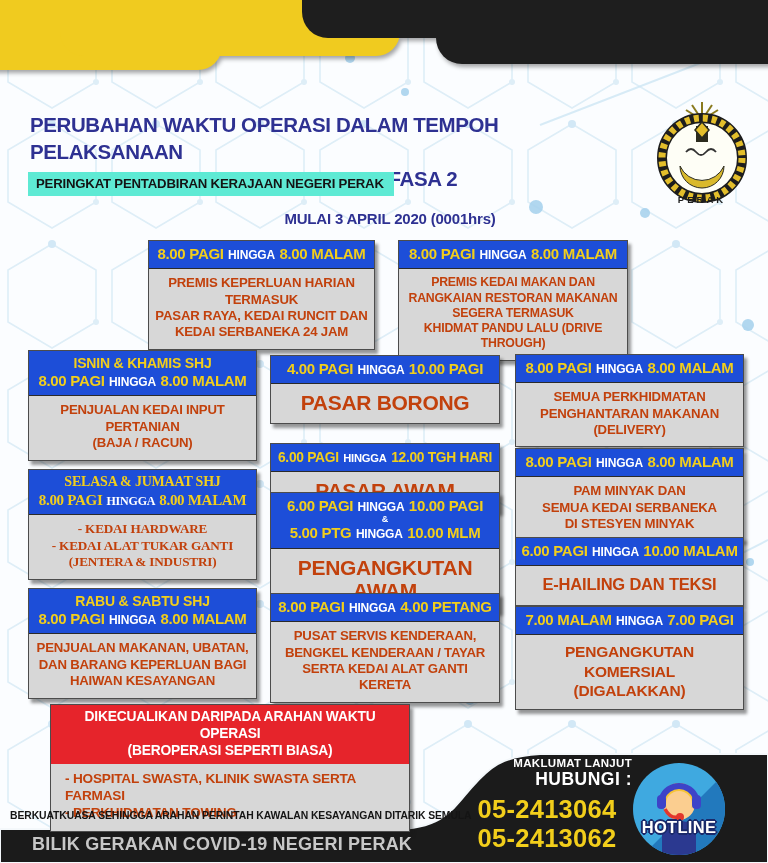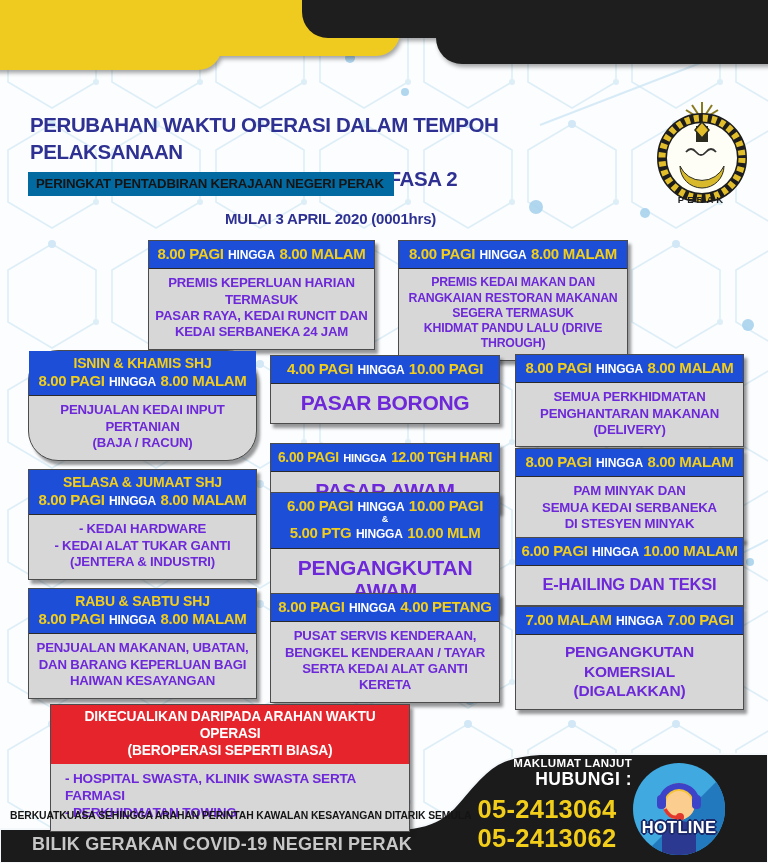--- a/index.html
+++ b/index.html
@@ -13,47 +13,47 @@
   .layer{position:absolute;left:0;top:0;pointer-events:none;}
 
   
   .title{
     position:absolute;left:30px;top:111px;width:610px;
     font-size:20.5px;font-weight:800;color:#2E3192;line-height:27px;
     letter-spacing:-0.4px;z-index:5;
   }
   .subbar{
     position:absolute;left:28px;top:172px;z-index:5;
-    background:#0369a1;color:#141414;
+    background:#5eead4;color:#141414;
     font-size:13.2px;font-weight:800;letter-spacing:-0.2px;
     padding:4px 10px 5px 8px;
   }
   .mulai{
-    position:absolute;left:225px;top:210px;width:330px;
+    position:absolute;left:225px;top:210px;width:330px;text-align:center;
     font-size:15px;font-weight:800;color:#2E3192;letter-spacing:-0.2px;z-index:5;
   }
 
   
   .opbox{
     position:absolute;z-index:5;background:#D7D7D7;
     border:1px solid #4c4c4c;
     box-shadow:3px 4px 3px rgba(25,25,25,.45);
   }
   .hd{
     background:#1d4ed8;text-align:center;padding:4px 2px 5px;line-height:1.15;
     border-bottom:1px solid #2a2a2a;
   }
   .t{color:#F2CE1B;font-size:15px;font-weight:800;letter-spacing:-0.3px;}
   .conn{color:#FFFFFF;font-size:12px;font-weight:800;letter-spacing:-0.2px;}
   .hd-sm .t{font-size:13.8px;}
   .hd-sm .conn{font-size:11.2px;}
   .day{display:block;color:#F2CE1B;font-size:14px;font-weight:800;letter-spacing:-0.2px;padding-bottom:1px;}
   .amp{color:#fff;font-size:9px;font-weight:800;line-height:9px;}
   .bd{
-    padding:6px 4px 8px;text-align:center;color:#6d28d9;
+    padding:6px 4px 8px;text-align:center;color:#c2410c;
     font-size:13.2px;font-weight:800;line-height:1.24;letter-spacing:-0.2px;
     white-space:pre-line;
   }
   .bd-sm{font-size:12.3px;}
   .bd-md{font-size:15.5px;padding:7px 2px 9px;}
   .bd-lg{font-size:16.5px;padding:8px 2px 10px;}
   .bd-xl{font-size:21px;line-height:1.1;padding:7px 2px 9px;letter-spacing:-0.3px;}
 
   
   .ex-hd{background:#E6242B;border-bottom:none;}
@@ -170,33 +170,33 @@
       <span class="t">8.00 PAGI</span>
       <span class="conn">HINGGA</span>
       <span class="t">8.00 MALAM</span>
     </div>
     <div class="bd bd-sm">PREMIS KEDAI MAKAN DAN
 RANGKAIAN RESTORAN MAKANAN
 SEGERA TERMASUK
 KHIDMAT PANDU LALU (DRIVE THROUGH)</div>
   </div>
 
-  <div class="opbox" style="left:28px;top:350px;width:227px;border-radius:30px;">
+  <div class="opbox" style="left:28px;top:350px;width:227px;">
     <div class="hd">
       <span class="day">ISNIN &amp; KHAMIS SHJ</span>
       <span class="t">8.00 PAGI</span>
       <span class="conn">HINGGA</span>
       <span class="t">8.00 MALAM</span>
     </div>
     <div class="bd">PENJUALAN KEDAI INPUT
 PERTANIAN
 (BAJA / RACUN)</div>
   </div>
 
-  <div class="opbox" style="left:28px;top:469px;width:227px;">
+  <div class="opbox" style="left:28px;top:469px;width:227px;font-family:Liberation Serif, serif;">
     <div class="hd">
       <span class="day">SELASA &amp; JUMAAT SHJ</span>
       <span class="t">8.00 PAGI</span>
       <span class="conn">HINGGA</span>
       <span class="t">8.00 MALAM</span>
     </div>
     <div class="bd">- KEDAI HARDWARE
 - KEDAI ALAT TUKAR GANTI
 (JENTERA &amp; INDUSTRI)</div>
   </div>

